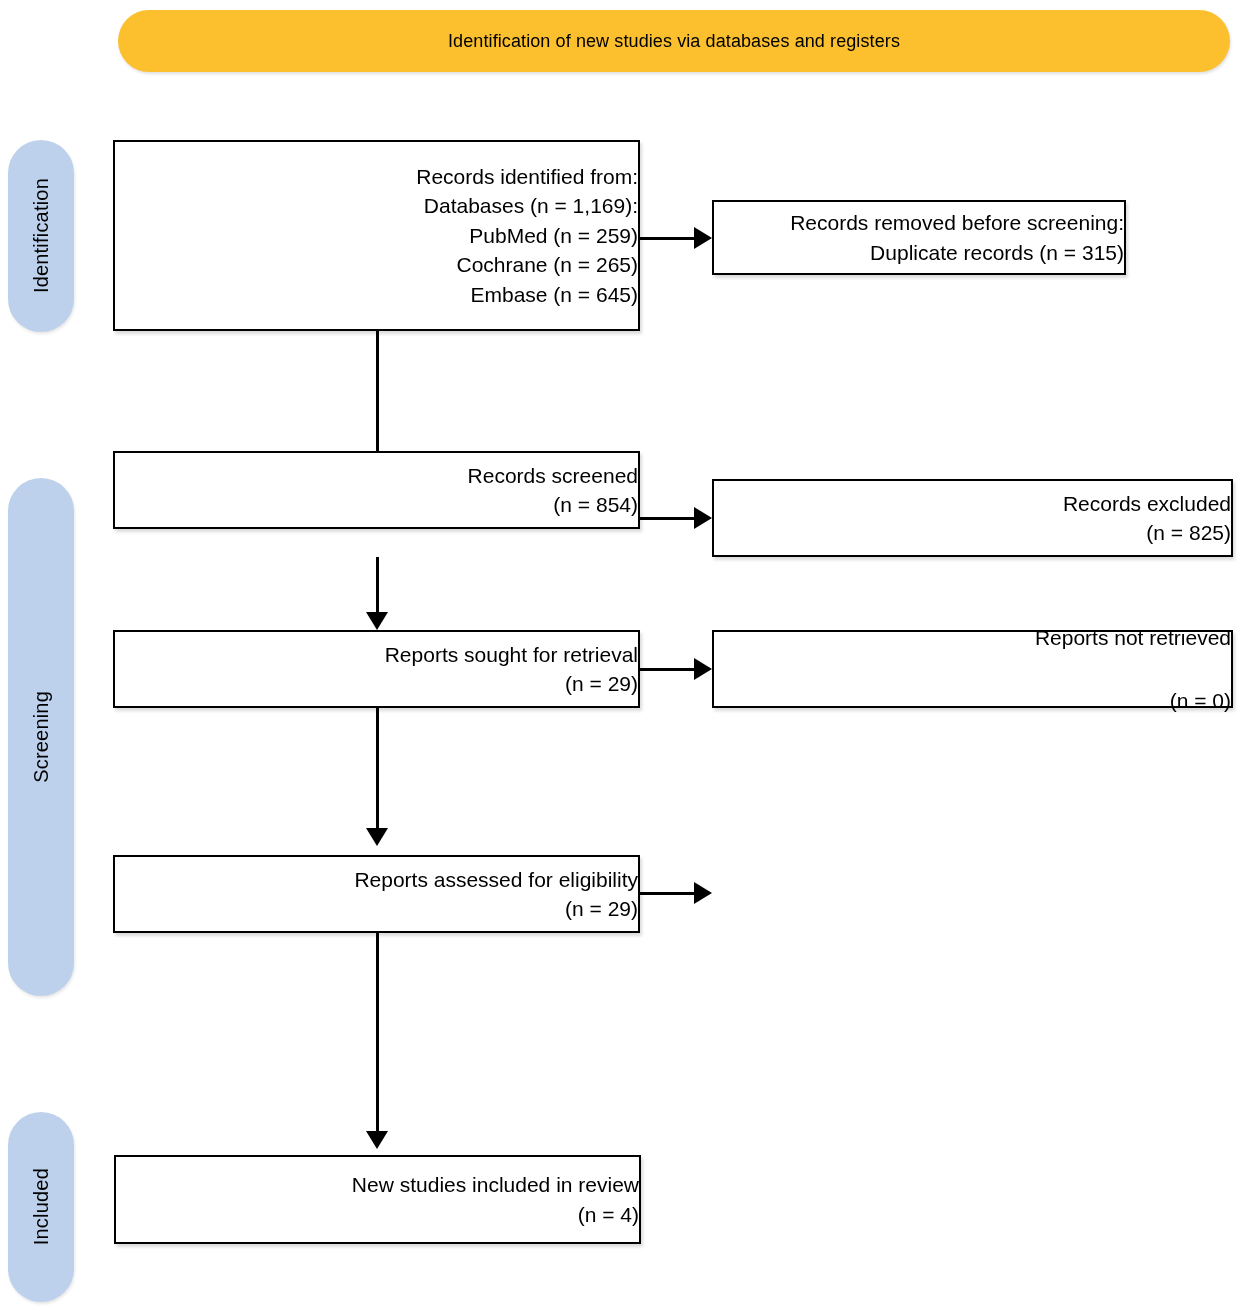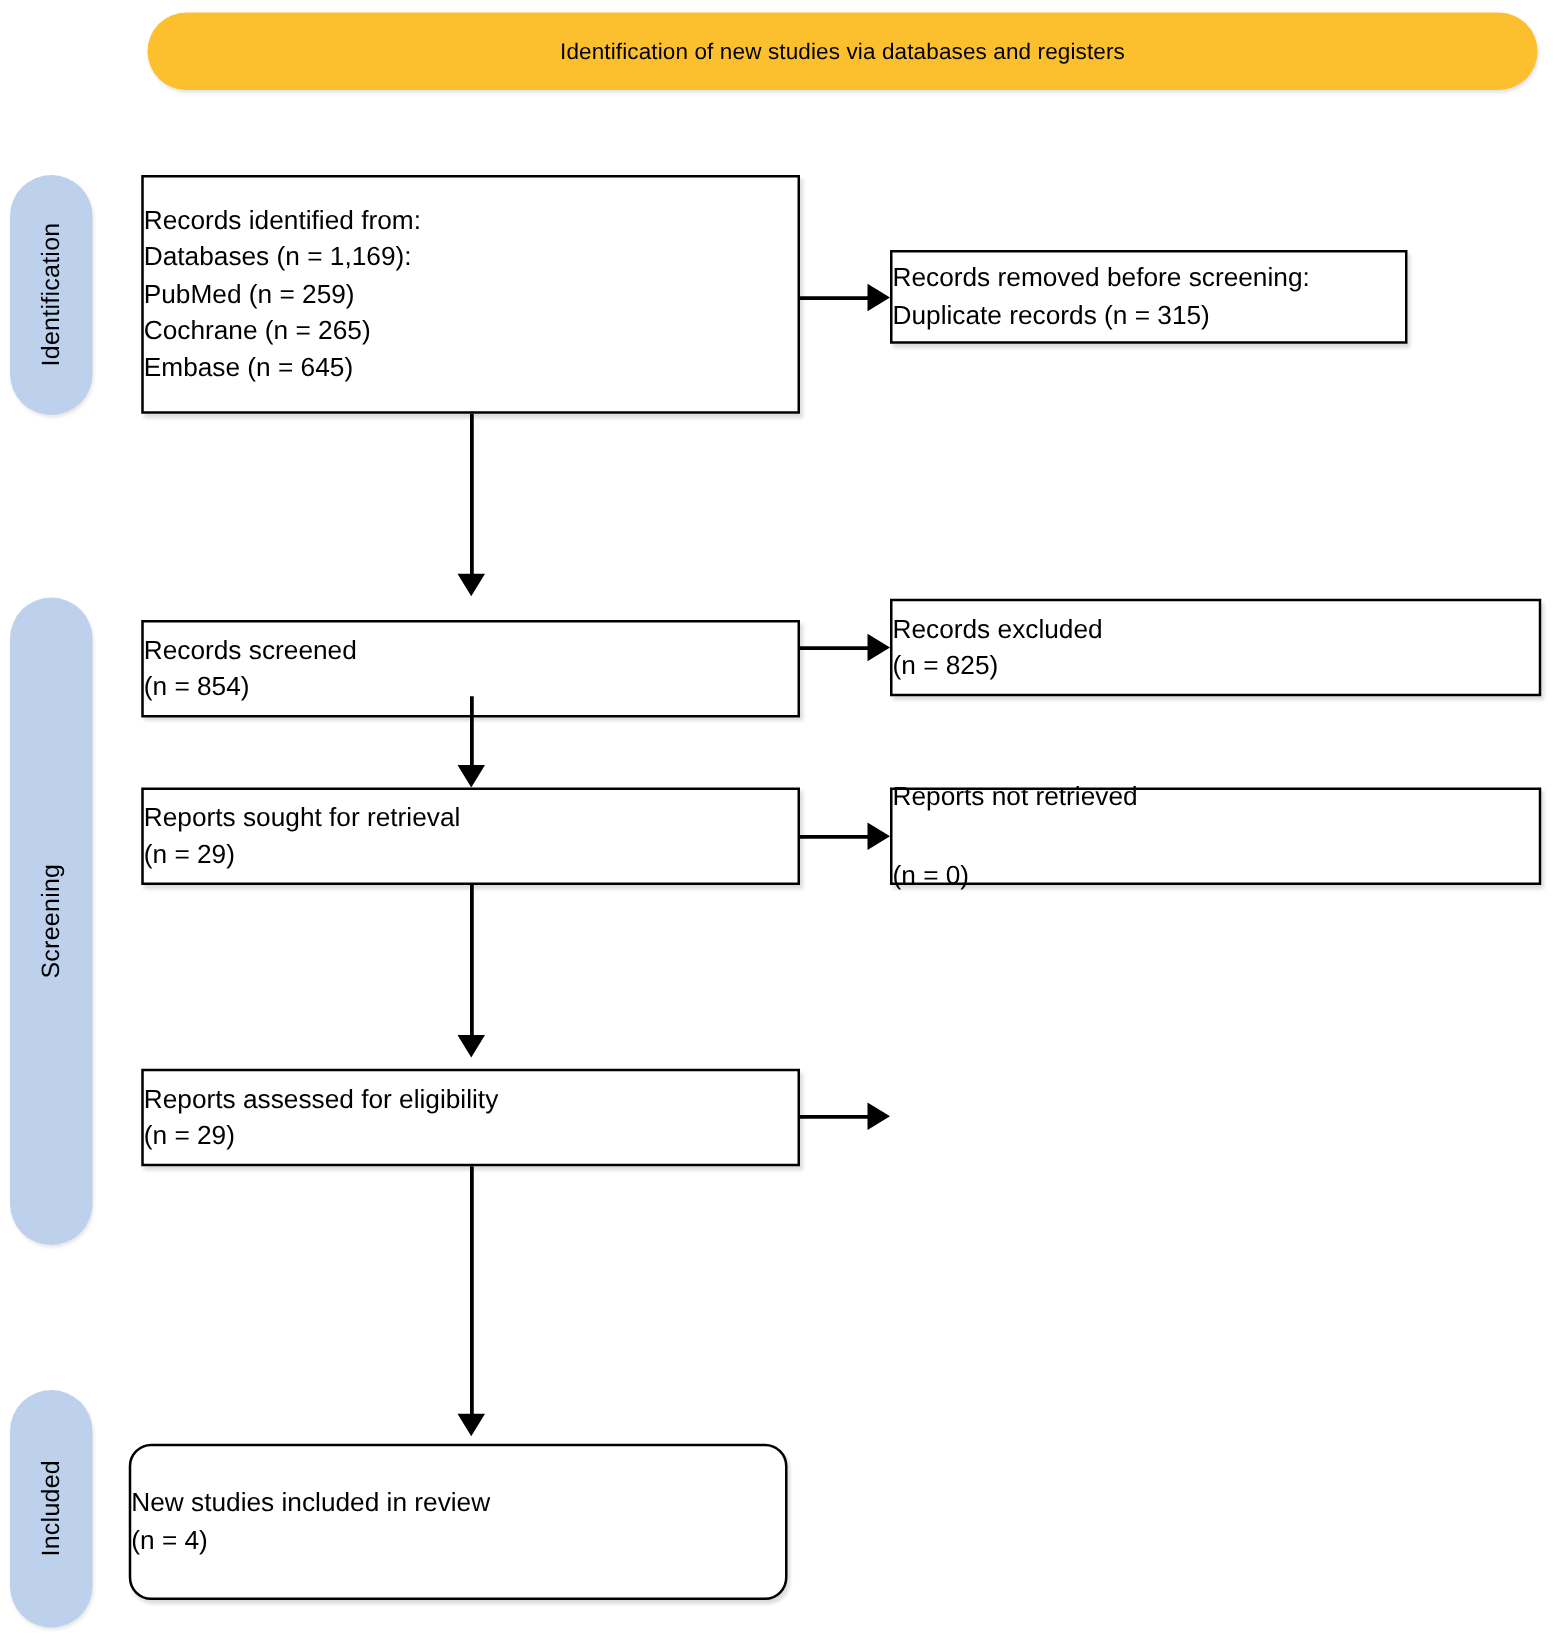--- a/index.html
+++ b/index.html
@@ -61,21 +61,21 @@
   }
 
   
   .box {
     position: absolute;
     background: #ffffff;
     border: 2.5px solid #000000;
     box-sizing: border-box;
     display: flex;
     flex-direction: column;
-    align-items: flex-start;
+    align-items: flex-end;
     justify-content: center;
     box-shadow: 2px 3px 3px rgba(0,0,0,0.14);
   }
   .box .line {
     font-size: 21px;
     line-height: 1.40;
     color: #000000;
     text-align: center;
     white-space: nowrap;
   }
@@ -141,21 +141,21 @@
   <div class="arrow-right" style="left:694px; top:227px;"></div>
 
   <div class="box" style="left:712px; top:200px; width:414px; height:75px;">
     <div class="line">Records removed before screening:</div>
     <div class="line">Duplicate records (n = 315)</div>
   </div>
 
   <div class="vline" style="left:376px; top:331px; height:130px;"></div>
   <div class="arrow-down" style="left:366px; top:459px;"></div>
 
-  <div class="box" style="left:113px; top:496px; width:527px; height:78px;">
+  <div class="box" style="left:113px; top:451px; width:527px; height:78px;">
     <div class="line">Records screened</div>
     <div class="line">(n = 854)</div>
   </div>
 
   <div class="hline" style="left:640px; top:517px; width:55px;"></div>
   <div class="arrow-right" style="left:694px; top:507px;"></div>
 
   <div class="box" style="left:712px; top:479px; width:521px; height:78px;">
     <div class="line">Records excluded</div>
     <div class="line">(n = 825)</div>
@@ -185,18 +185,18 @@
     <div class="line">(n = 29)</div>
   </div>
 
   <div class="hline" style="left:640px; top:892px; width:55px;"></div>
   <div class="arrow-right" style="left:694px; top:882px;"></div>
 
 
   <div class="vline" style="left:376px; top:933px; height:200px;"></div>
   <div class="arrow-down" style="left:366px; top:1131px;"></div>
 
-  <div class="box" style="left:103px; top:1155px; width:527px; height:125px;border-radius:18px;">
+  <div class="box" style="left:114px; top:1155px; width:527px; height:89px;">
     <div class="line">New studies included in review</div>
     <div class="line">(n = 4)</div>
   </div>
 
 </div>
 
 </body></html>

